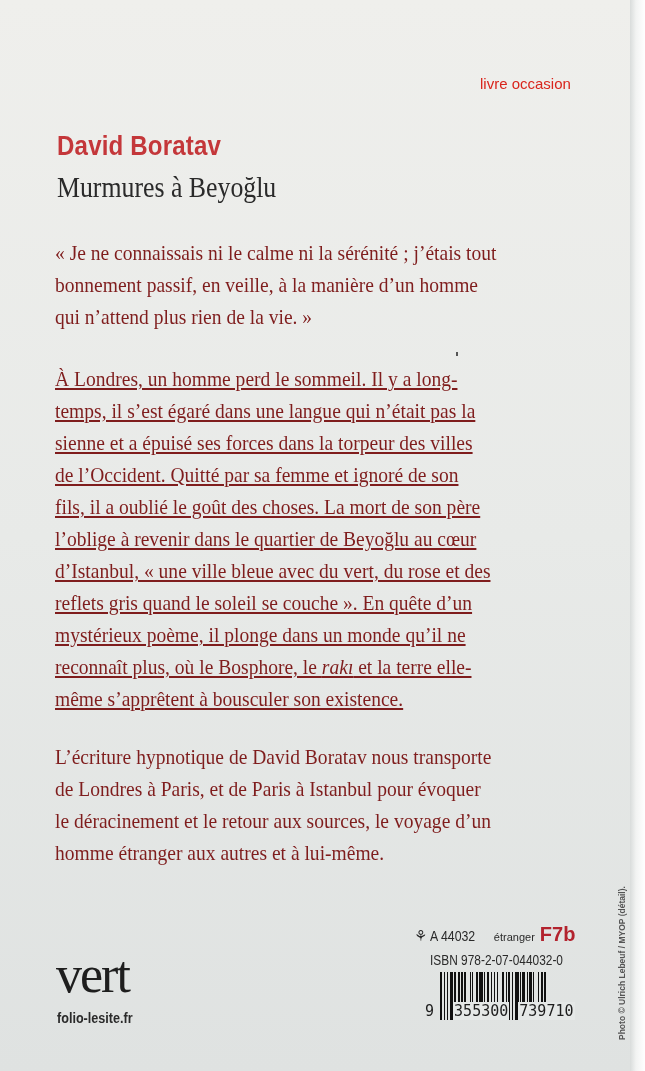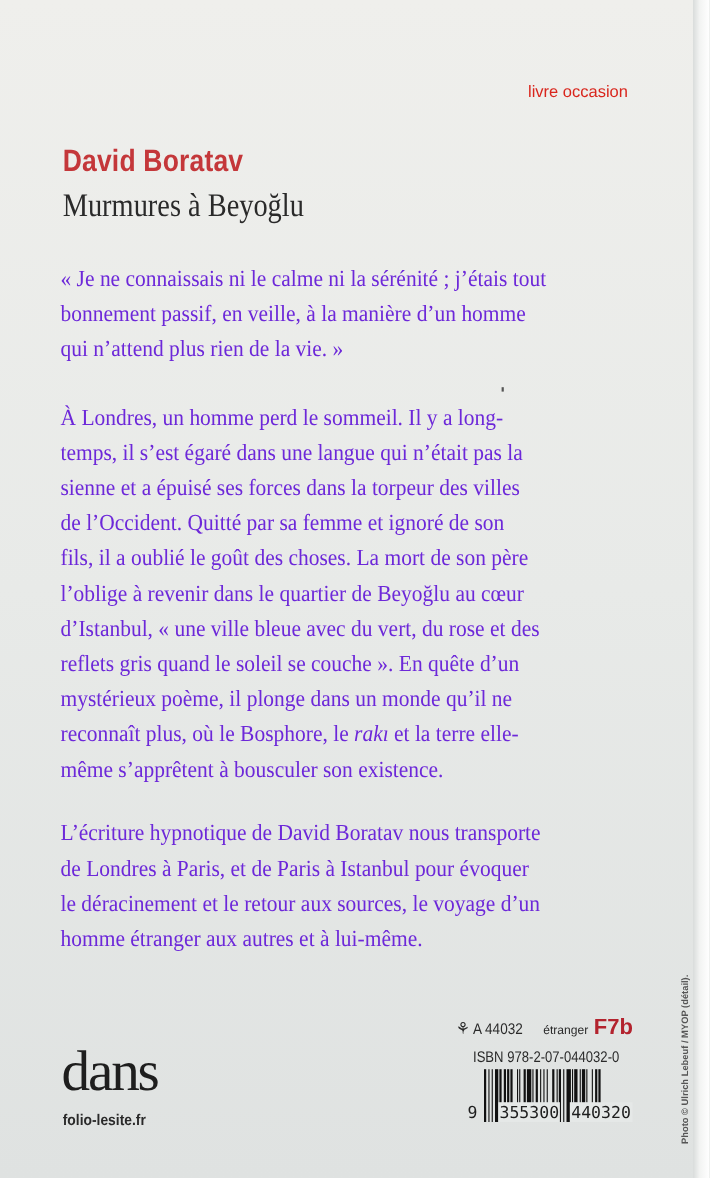--- a/index.html
+++ b/index.html
@@ -30,26 +30,26 @@
   }
   .title {
     position: absolute; left: 57px; top: 170px;
     font-family: "Liberation Serif", serif;
     font-size: 30px; color: #2a2a2a;
     transform: scaleX(0.86); transform-origin: left top;
   }
   .para {
     position: absolute; left: 55px; width: 560px;
     font-family: "Liberation Serif", serif;
-    font-size: 21px; line-height: 32px; color: #6d28d9;
+    font-size: 21px; line-height: 32px; color: #7f1d1d;
   }
   .para .line { display: block; white-space: nowrap;
     transform-origin: left top; }
   .quote { top: 237px; }
-  .p1 { top: 363px; }
+  .p1 { top: 363px; text-decoration: underline; }
   .p2 { top: 741px; }
   .speck { position: absolute; width: 2px; height: 4px; background: #555; }
   .folio-logo {
     position: absolute; left: 56px; top: 945px;
     font-family: "Liberation Serif", serif;
     font-size: 52px; color: #1e1e1e; letter-spacing: -2px;
   }
   .folio-site {
     position: absolute; left: 57px; top: 1010px;
     font-family: "Liberation Sans", sans-serif;
@@ -123,21 +123,21 @@
   <span class="line" style="transform:scaleX(0.93)">même s’apprêtent à bousculer son existence.</span>
 </div>
 
 <div class="para p2">
   <span class="line" style="transform:scaleX(0.93)">L’écriture hypnotique de David Boratav nous transporte</span>
   <span class="line" style="transform:scaleX(0.93)">de Londres à Paris, et de Paris à Istanbul pour évoquer</span>
   <span class="line" style="transform:scaleX(0.93)">le déracinement et le retour aux sources, le voyage d’un</span>
   <span class="line" style="transform:scaleX(0.93)">homme étranger aux autres et à lui-même.</span>
 </div>
 
-<div class="folio-logo">dans</div>
+<div class="folio-logo">vert</div>
 <div class="folio-site">folio-lesite.fr</div>
 
 <div class="meta">
   <div class="meta-row1">
     <span class="logo-icon">⚘</span>
     <span class="code">A 44032</span>
     <span class="cat-label">étranger</span>
     <span class="cat-val">F7b</span>
   </div>
 </div>
@@ -200,15 +200,15 @@
     <i style="width: 1.2px;"></i>
     <b style="width: 3.6px;"></b>
     <i style="width: 1.2px;"></i>
     <b style="width: 2.4px;"></b>
     <i style="width: 1.2px;"></i>
     <b style="width: 1.2px;"></b>
     <i style="width: 2.4px;"></i>
     <b style="width: 1.2px;"></b>
   </div>
 
-<div class="bc-digits"><span style="background:transparent">9</span>  <span>355300</span> <span>440320</span></div>
+<div class="bc-digits"><span style="background:transparent">9</span>  <span>355300</span> <span>739710</span></div>
 
 <div class="credit">Photo © Ulrich Lebeuf / MYOP (détail).</div>
 
 </body></html>

